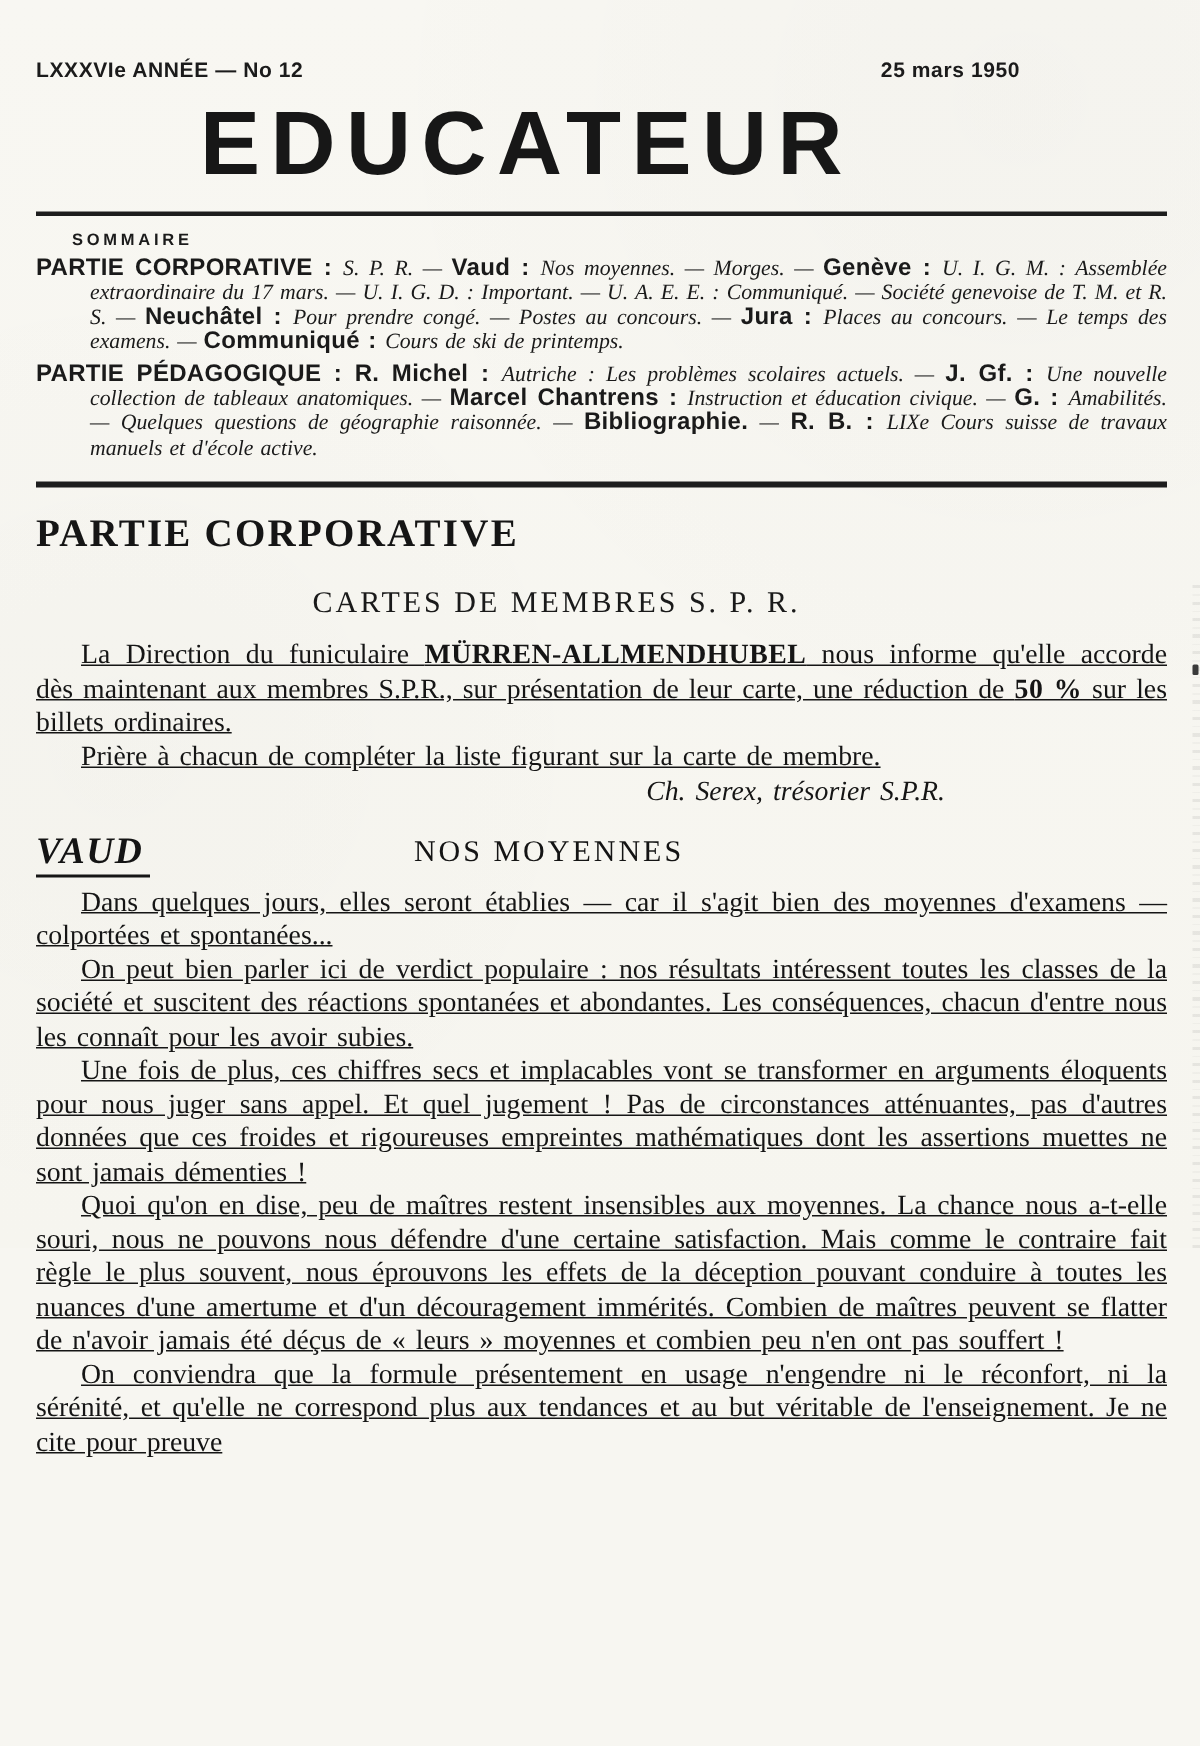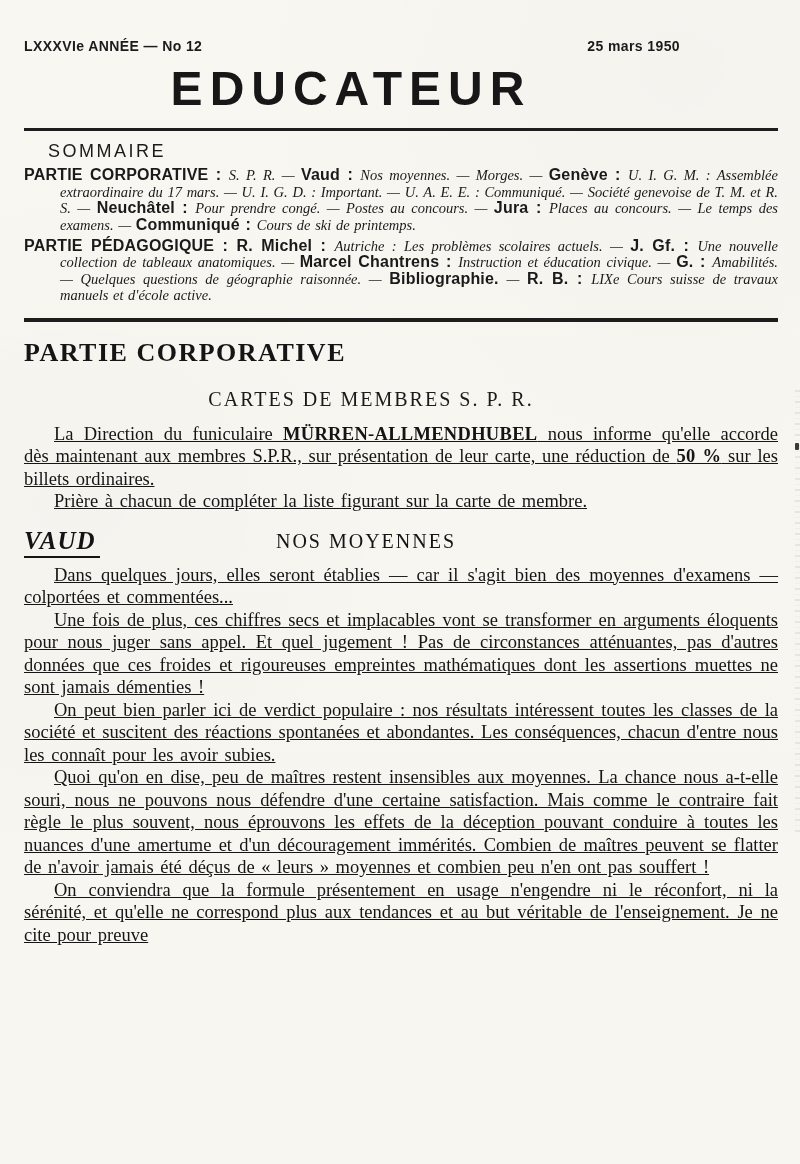--- a/index.html
+++ b/index.html
@@ -22,33 +22,33 @@
   .masthead{
     display:flex;justify-content:space-between;align-items:baseline;
     font-family:"Liberation Sans",sans-serif;font-weight:700;font-size:14px;
     letter-spacing:.4px;color:#1b1b1b;
   }
   .masthead .date{margin-right:98px;}
   
   .title-block{text-align:center;padding-right:100px;margin-top:10px;}
   .journal-title{
     margin:0;font-family:"Liberation Sans",sans-serif;font-weight:700;
-    font-size:48px;line-height:1.05;letter-spacing:7px;color:#171717;
+    font-size:60px;line-height:1.05;letter-spacing:7px;color:#171717;
   }
   .journal-subtitle{
     margin:4px 0 0 0;font-family:"Liberation Sans",sans-serif;font-weight:400;
     font-size:24px;line-height:1.1;letter-spacing:6px;color:#262626;
   }
   .rule{height:3px;background:#1d1d1d;border:0;margin:14px 0 0 0;}
   .rule.thick{height:4px;}
   
   .sommaire{margin-top:10px;}
   .sommaire-heading{
-    margin:0 0 0 24px;font-family:"Liberation Sans",sans-serif;font-weight:400;
-    font-size:18px;letter-spacing:2.5px;color:#1b1b1b;
+    margin:0 0 0 24px;font-family:"Liberation Sans",sans-serif;font-weight:700;
+    font-size:11px;letter-spacing:2.5px;color:#1b1b1b;
   }
   .sommaire-entry{
     margin:5px 0 0 0;padding-left:36px;text-indent:-36px;
     font-size:14.5px;line-height:16.4px;text-align:justify;
     font-style:italic;color:#1a1a1a;word-spacing:1px;
   }
   .seg-b{
     font-family:"Liberation Sans",sans-serif;font-style:normal;font-weight:700;
     font-size:16px;letter-spacing:.2px;
   }
@@ -119,31 +119,32 @@
 
   <div class="rule thick"></div>
 
   <h2 class="section-heading">PARTIE CORPORATIVE</h2>
 
   <h3 class="article-title">CARTES DE MEMBRES S. P. R.</h3>
 
   <div class="body-text">
     <p class="first-para"><span class="seg-r">La Direction du funiculaire </span><span class="seg-sb">MÜRREN-ALLMENDHUBEL</span><span class="seg-r"> nous informe qu'elle accorde dès maintenant aux membres S.P.R., sur présentation de leur carte, une réduction de </span><span class="seg-sb">50 %</span><span class="seg-r"> sur les billets ordinaires.</span></p>
     <p>Prière à chacun de compléter la liste figurant sur la carte de membre.</p>
+    <div class="signature">Ch. Serex, trésorier S.P.R.</div>
   </div>
 
   <div class="subsection-header">
     <span class="region-label">VAUD</span>
     <div class="subsection-title">NOS MOYENNES</div>
   </div>
 
   <div class="body-text vaud-body">
-    <p>Dans quelques jours, elles seront établies — car il s'agit bien des moyennes d'examens — colportées et commentées...</p>
+    <p>Dans quelques jours, elles seront établies — car il s'agit bien des moyennes d'examens — colportées et spontanées...</p>
+    <p>On peut bien parler ici de verdict populaire : nos résultats intéressent toutes les classes de la société et suscitent des réactions spontanées et abondantes. Les conséquences, chacun d'entre nous les connaît pour les avoir subies.</p>
     <p>Une fois de plus, ces chiffres secs et implacables vont se transformer en arguments éloquents pour nous juger sans appel. Et quel jugement ! Pas de circonstances atténuantes, pas d'autres données que ces froides et rigoureuses empreintes mathématiques dont les assertions muettes ne sont jamais démenties !</p>
-    <p>On peut bien parler ici de verdict populaire : nos résultats intéressent toutes les classes de la société et suscitent des réactions spontanées et abondantes. Les conséquences, chacun d'entre nous les connaît pour les avoir subies.</p>
     <p>Quoi qu'on en dise, peu de maîtres restent insensibles aux moyennes. La chance nous a-t-elle souri, nous ne pouvons nous défendre d'une certaine satisfaction. Mais comme le contraire fait règle le plus souvent, nous éprouvons les effets de la déception pouvant conduire à toutes les nuances d'une amertume et d'un découragement immérités. Combien de maîtres peuvent se flatter de n'avoir jamais été déçus de « leurs » moyennes et combien peu n'en ont pas souffert !</p>
     <p>On conviendra que la formule présentement en usage n'engendre ni le réconfort, ni la sérénité, et qu'elle ne correspond plus aux tendances et au but véritable de l'enseignement. Je ne cite pour preuve</p>
   </div>
 
   <div class="scan-edge"></div>
   <div class="scan-dot"></div>
 
 </div>
 
 </body></html>

